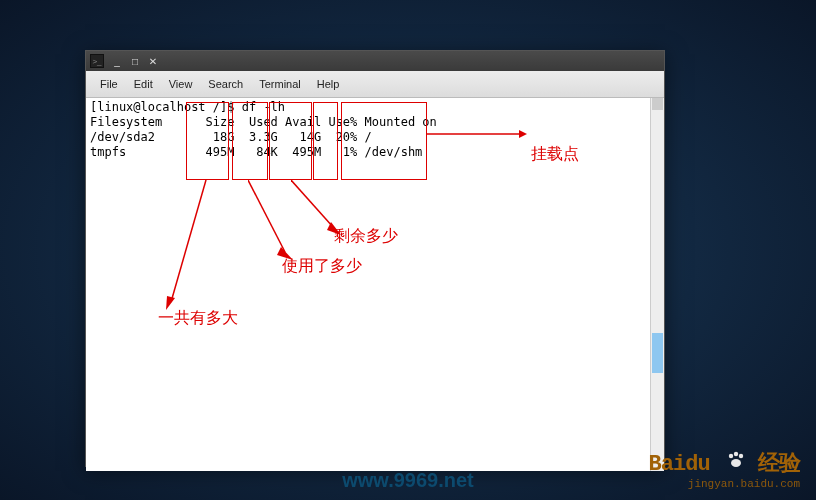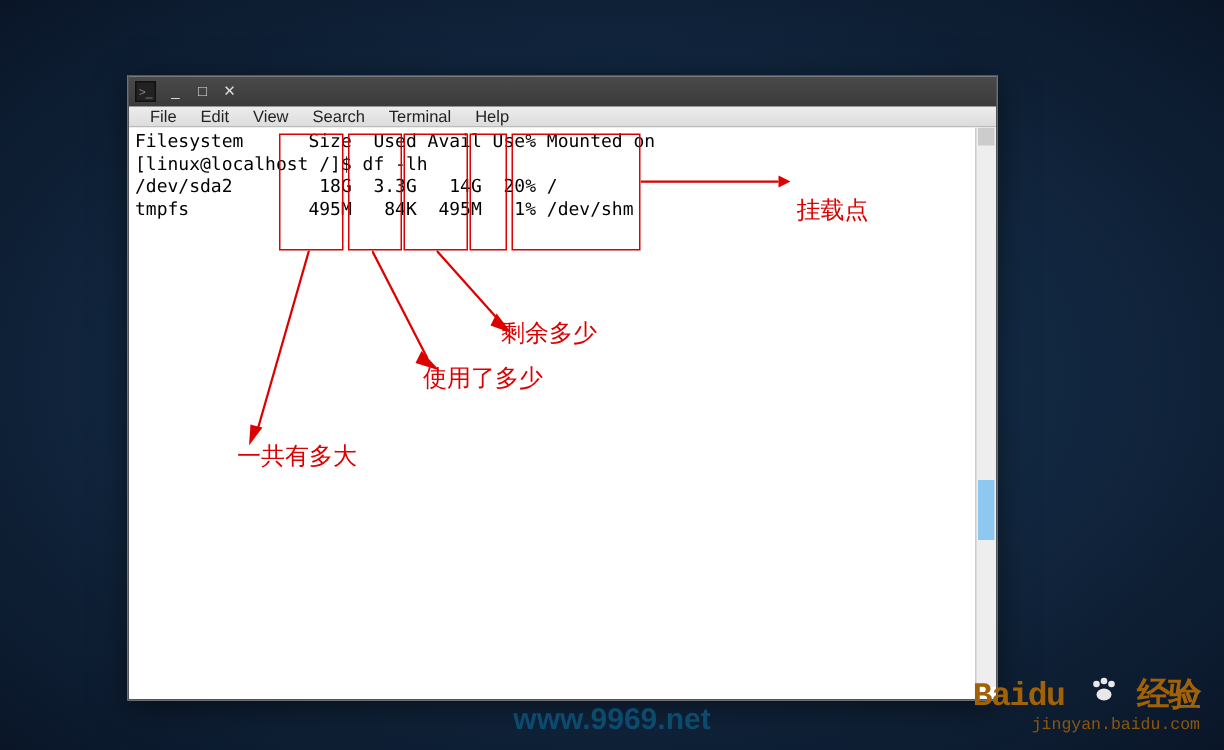--- a/index.html
+++ b/index.html
@@ -35,21 +35,21 @@
   }
   .titlebar-title { flex: 1; text-align: center; font-weight: bold; }
   .win-controls { display: flex; gap: 4px; }
   .win-btn {
     width: 14px; height: 14px;
     color: #ddd; font-size: 10px;
     display: flex; align-items: center; justify-content: center;
     cursor: pointer;
   }
   .menubar {
-    height: 14px;
+    height: 27px;
     background: linear-gradient(to bottom, #ededed, #dcdcdc);
     border-bottom: 1px solid #bbb;
     display: flex; align-items: center;
     padding: 0 6px;
     font-size: 11px; color: #222;
   }
   .menu-item { padding: 2px 8px; cursor: pointer; }
   .terminal-body {
     position: relative;
     background: #fff;
@@ -131,22 +131,22 @@
   </div>
   <div class="menubar">
     <div class="menu-item">File</div>
     <div class="menu-item">Edit</div>
     <div class="menu-item">View</div>
     <div class="menu-item">Search</div>
     <div class="menu-item">Terminal</div>
     <div class="menu-item">Help</div>
   </div>
   <div class="terminal-body">
+    <div class="term-line">[linux@localhost /]$ df -lh</div>
     <div class="term-line">Filesystem      Size  Used Avail Use% Mounted on</div>
-    <div class="term-line">[linux@localhost /]$ df -lh</div>
     <div class="term-line">/dev/sda2        18G  3.3G   14G  20% /</div>
     <div class="term-line">tmpfs           495M   84K  495M   1% /dev/shm</div>
 
     <div class="annot-box" style="left:100px; top:4px; width:43px; height:78px;"></div>
     <div class="annot-box" style="left:146px; top:4px; width:36px; height:78px;"></div>
     <div class="annot-box" style="left:183px; top:4px; width:43px; height:78px;"></div>
     <div class="annot-box" style="left:227px; top:4px; width:25px; height:78px;"></div>
     <div class="annot-box" style="left:255px; top:4px; width:86px; height:78px;"></div>
 
     <svg class="annot-arrow" style="left:341px; top:30px;" width="100" height="12">

